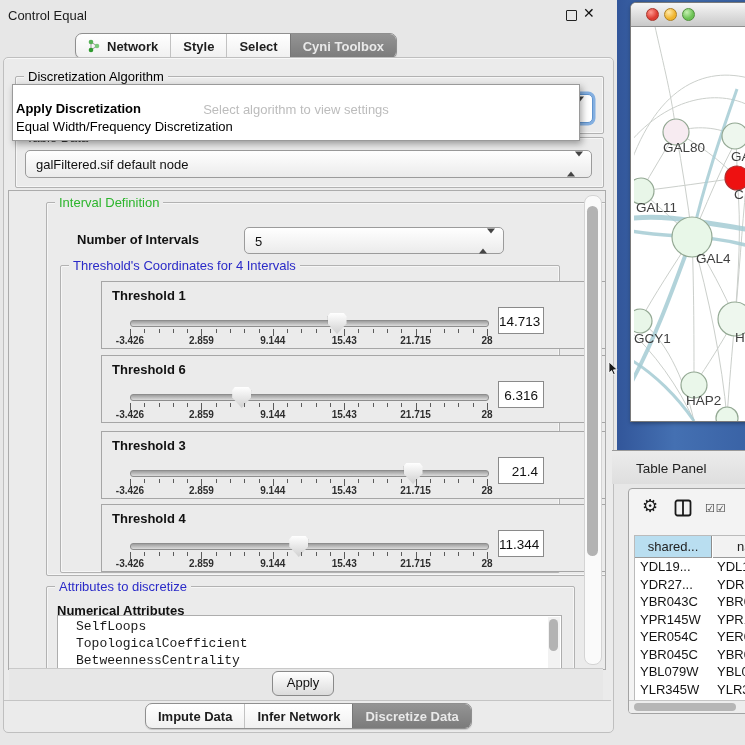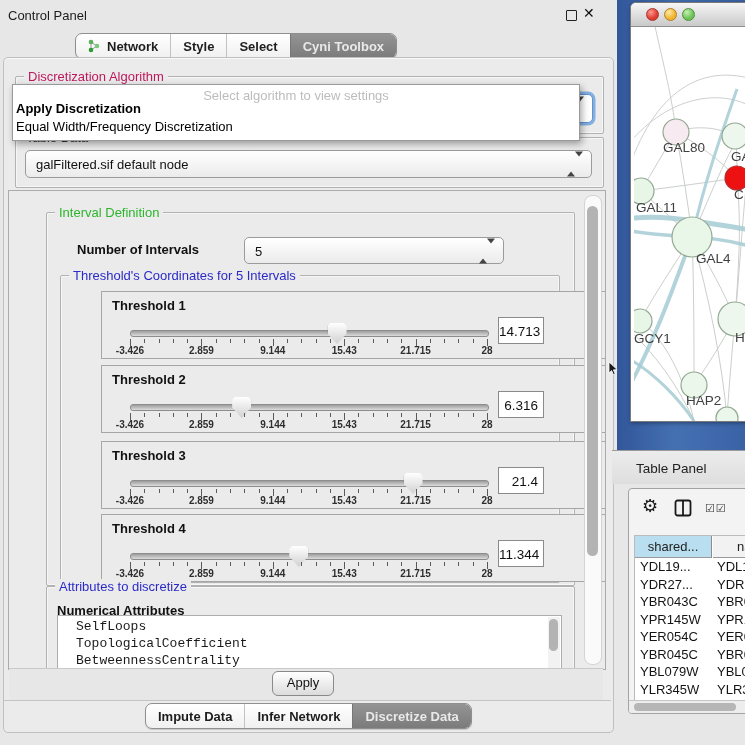--- a/index.html
+++ b/index.html
@@ -18,34 +18,34 @@
        border-left:1px solid #c2c2c2;cursor:default;white-space:nowrap;}
   .seg:first-child{border-left:none;}
   .seg.sel{background:linear-gradient(#949494,#7b7b7b);color:#e9e9e9;border-left-color:#777;}
   .seg .ticon{margin-right:6px;display:inline-flex;}
   #main-panel{left:3px;top:57px;width:609px;height:674px;background:#ebebeb;border:1px solid #bfbfbf;
               border-radius:5px;box-shadow:inset 0 1px 0 #f8f8f8;}
   .group{position:absolute;border:1px solid #b2b2b2;border-radius:2px;box-shadow:inset 0 0 0 1px rgba(255,255,255,.55);}
   .gtitle{position:absolute;top:-8px;left:8px;background:#ebebeb;padding:0 4px;font-size:13px;white-space:nowrap;}
   .gtitle.green{color:#2db52d;}
   .gtitle.blue{color:#2a2ac8;}
-  .gtitle.gray{color:#be185d;}
+  .gtitle.gray{color:#000000;}
   .gtitle.dark{color:#333;}
   .combo{position:absolute;background:linear-gradient(#ffffff,#ebebeb);border:1px solid #9b9b9b;border-radius:5px;
          font-size:13px;color:#111;}
   .combo .cval{position:absolute;left:10px;top:50%;transform:translateY(-50%);}
   .steppers{position:absolute;right:8px;top:50%;transform:translateY(-50%);}
   .arr-up,.arr-dn{width:0;height:0;border-left:4px solid transparent;border-right:4px solid transparent;}
   .arr-up{border-bottom:5px solid #444;margin-bottom:3px;}
   .arr-dn{border-top:5px solid #444;}
   #algo-combo{left:25px;top:94px;width:566px;height:27px;border-color:#5f94cf;
               box-shadow:0 0 0 2.5px rgba(106,160,221,.8);background:#fff;}
   #popup{left:12px;top:84px;width:566px;height:55px;background:#fff;border:1px solid #9a9a9a;
          box-shadow:2px 3px 7px rgba(0,0,0,.35);z-index:5;}
-  #popup-hint{position:absolute;left:0;right:0;top:3px;text-align:center;font-size:13px;color:#bcbcbc;}
+  #popup-hint{position:absolute;left:0;right:0;top:17px;text-align:center;font-size:13px;color:#bcbcbc;}
   .popup-item{position:absolute;left:3px;font-size:13px;color:#000;white-space:nowrap;}
   .popup-item.sel{font-weight:bold;}
   #tdata-combo{left:25px;top:150px;width:565px;height:26px;}
   #scrollpane{left:8px;top:190px;width:596px;height:478px;border:1px solid #ababab;overflow:hidden;background:#ebebeb;}
   #vscroll{position:absolute;right:3px;top:4px;width:16px;height:468px;background:#fafafa;border:1px solid #d4d4d4;border-radius:8px;}
   #vscroll .vthumb{position:absolute;left:2px;top:10px;width:11px;height:350px;background:#b3b3b3;border-radius:6px;}
   #noi-combo{left:197px;top:24px;width:258px;height:25px;}
   .flabel{position:absolute;font-size:13px;font-weight:bold;color:#111;white-space:nowrap;}
   .tpanel{position:absolute;left:54px;width:505px;height:66px;border:1px solid #a6a6a6;background:#ebebeb;}
   .tpanel .tname{position:absolute;left:10px;top:6px;font-size:13px;font-weight:bold;color:#111;}
@@ -95,21 +95,21 @@
   .trow{position:relative;height:17.5px;font-size:13px;color:#141414;white-space:nowrap;}
   .trow .c0{position:absolute;left:5px;}
   .trow .c1{position:absolute;left:82px;}
   #hscroll{position:absolute;left:0;right:0;bottom:0;height:12px;background:#ededed;border-top:1px solid #c5c5c5;}
   #hscroll .hthumb{position:absolute;left:5px;top:1.5px;width:102px;height:8px;background:#b6b6b6;border-radius:5px;}
   #cursor{left:608px;top:362px;z-index:9;}
 </style>
 </head>
 <body>
 
-<div class="abs" id="titlebar-label">Control Panel</div>
+<div class="abs" id="titlebar-label">Control Equal</div>
 <div class="abs" id="float-icon"></div>
 <div class="abs" id="close-icon">✕</div>
 
 <div class="abs segbar" id="topTabs">
     <div class="seg">
       <span class="ticon">
         <svg width="13" height="14" viewBox="0 0 13 14">
           <line x1="3" y1="3" x2="9" y2="7" stroke="#9a9a9a"></line>
           <line x1="3" y1="11" x2="9" y2="7" stroke="#9a9a9a"></line>
           <line x1="3" y1="3" x2="3" y2="11" stroke="#9a9a9a"></line>
@@ -149,29 +149,29 @@
 
 <div class="abs" id="popup">
   <div id="popup-hint">Select algorithm to view settings</div>
   <div id="popupItems">
       <div class="popup-item sel" style="top: 16px;">Apply Discretization</div>
       <div class="popup-item" style="top: 34px;">Equal Width/Frequency Discretization</div>
     </div>
 </div>
 
 <div class="abs" id="scrollpane">
-  <div class="group" id="interval-group" style="left:37px;top:21px;width:527px;height:372px;">
+  <div class="group" id="interval-group" style="left:37px;top:11px;width:527px;height:372px;padding-left:40px;">
     <span class="gtitle green">Interval Definition</span>
     <span class="flabel" style="left:30px;top:29px;">Number of Intervals</span>
     <div class="combo" id="noi-combo">
       <span class="cval">5</span>
       <span class="steppers"><span class="arr-up"></span><span class="arr-dn"></span></span>
     </div>
     <div class="group" id="thresh-group" style="left:13px;top:62px;width:498px;height:306px;">
-      <span class="gtitle blue">Threshold's Coordinates for 5 Intervals</span>
+      <span class="gtitle blue">Threshold's Coordinates for 4 Intervals</span>
     </div>
     <div id="thresholds">
         <div class="tpanel" style="top: 78px;">
           <div class="tname">Threshold 1</div>
           <div class="track">
             <div class="thumb" style="left: 196.559px;"></div>
           </div>
           <div class="ticks">
             <div class="tick" style="left: 0px; height: 7px;"></div>
             <div class="tick" style="left: 14.28px; height: 4px;"></div>
@@ -202,21 +202,21 @@
           </div>
           <div class="ticklab" style="left: 28px;">-3.426</div>
           <div class="ticklab" style="left: 99.4px;">2.859</div>
           <div class="ticklab" style="left: 170.8px;">9.144</div>
           <div class="ticklab" style="left: 242.2px;">15.43</div>
           <div class="ticklab" style="left: 313.6px;">21.715</div>
           <div class="ticklab" style="left: 385px;">28</div>
           <div class="valbox">14.713</div>
         </div>
         <div class="tpanel" style="top: 152px;">
-          <div class="tname">Threshold 2</div>
+          <div class="tname">Threshold 6</div>
           <div class="track">
             <div class="thumb" style="left: 101.169px;"></div>
           </div>
           <div class="ticks">
             <div class="tick" style="left: 0px; height: 7px;"></div>
             <div class="tick" style="left: 14.28px; height: 4px;"></div>
             <div class="tick" style="left: 28.56px; height: 4px;"></div>
             <div class="tick" style="left: 42.84px; height: 4px;"></div>
             <div class="tick" style="left: 57.12px; height: 4px;"></div>
             <div class="tick" style="left: 71.4px; height: 7px;"></div>

